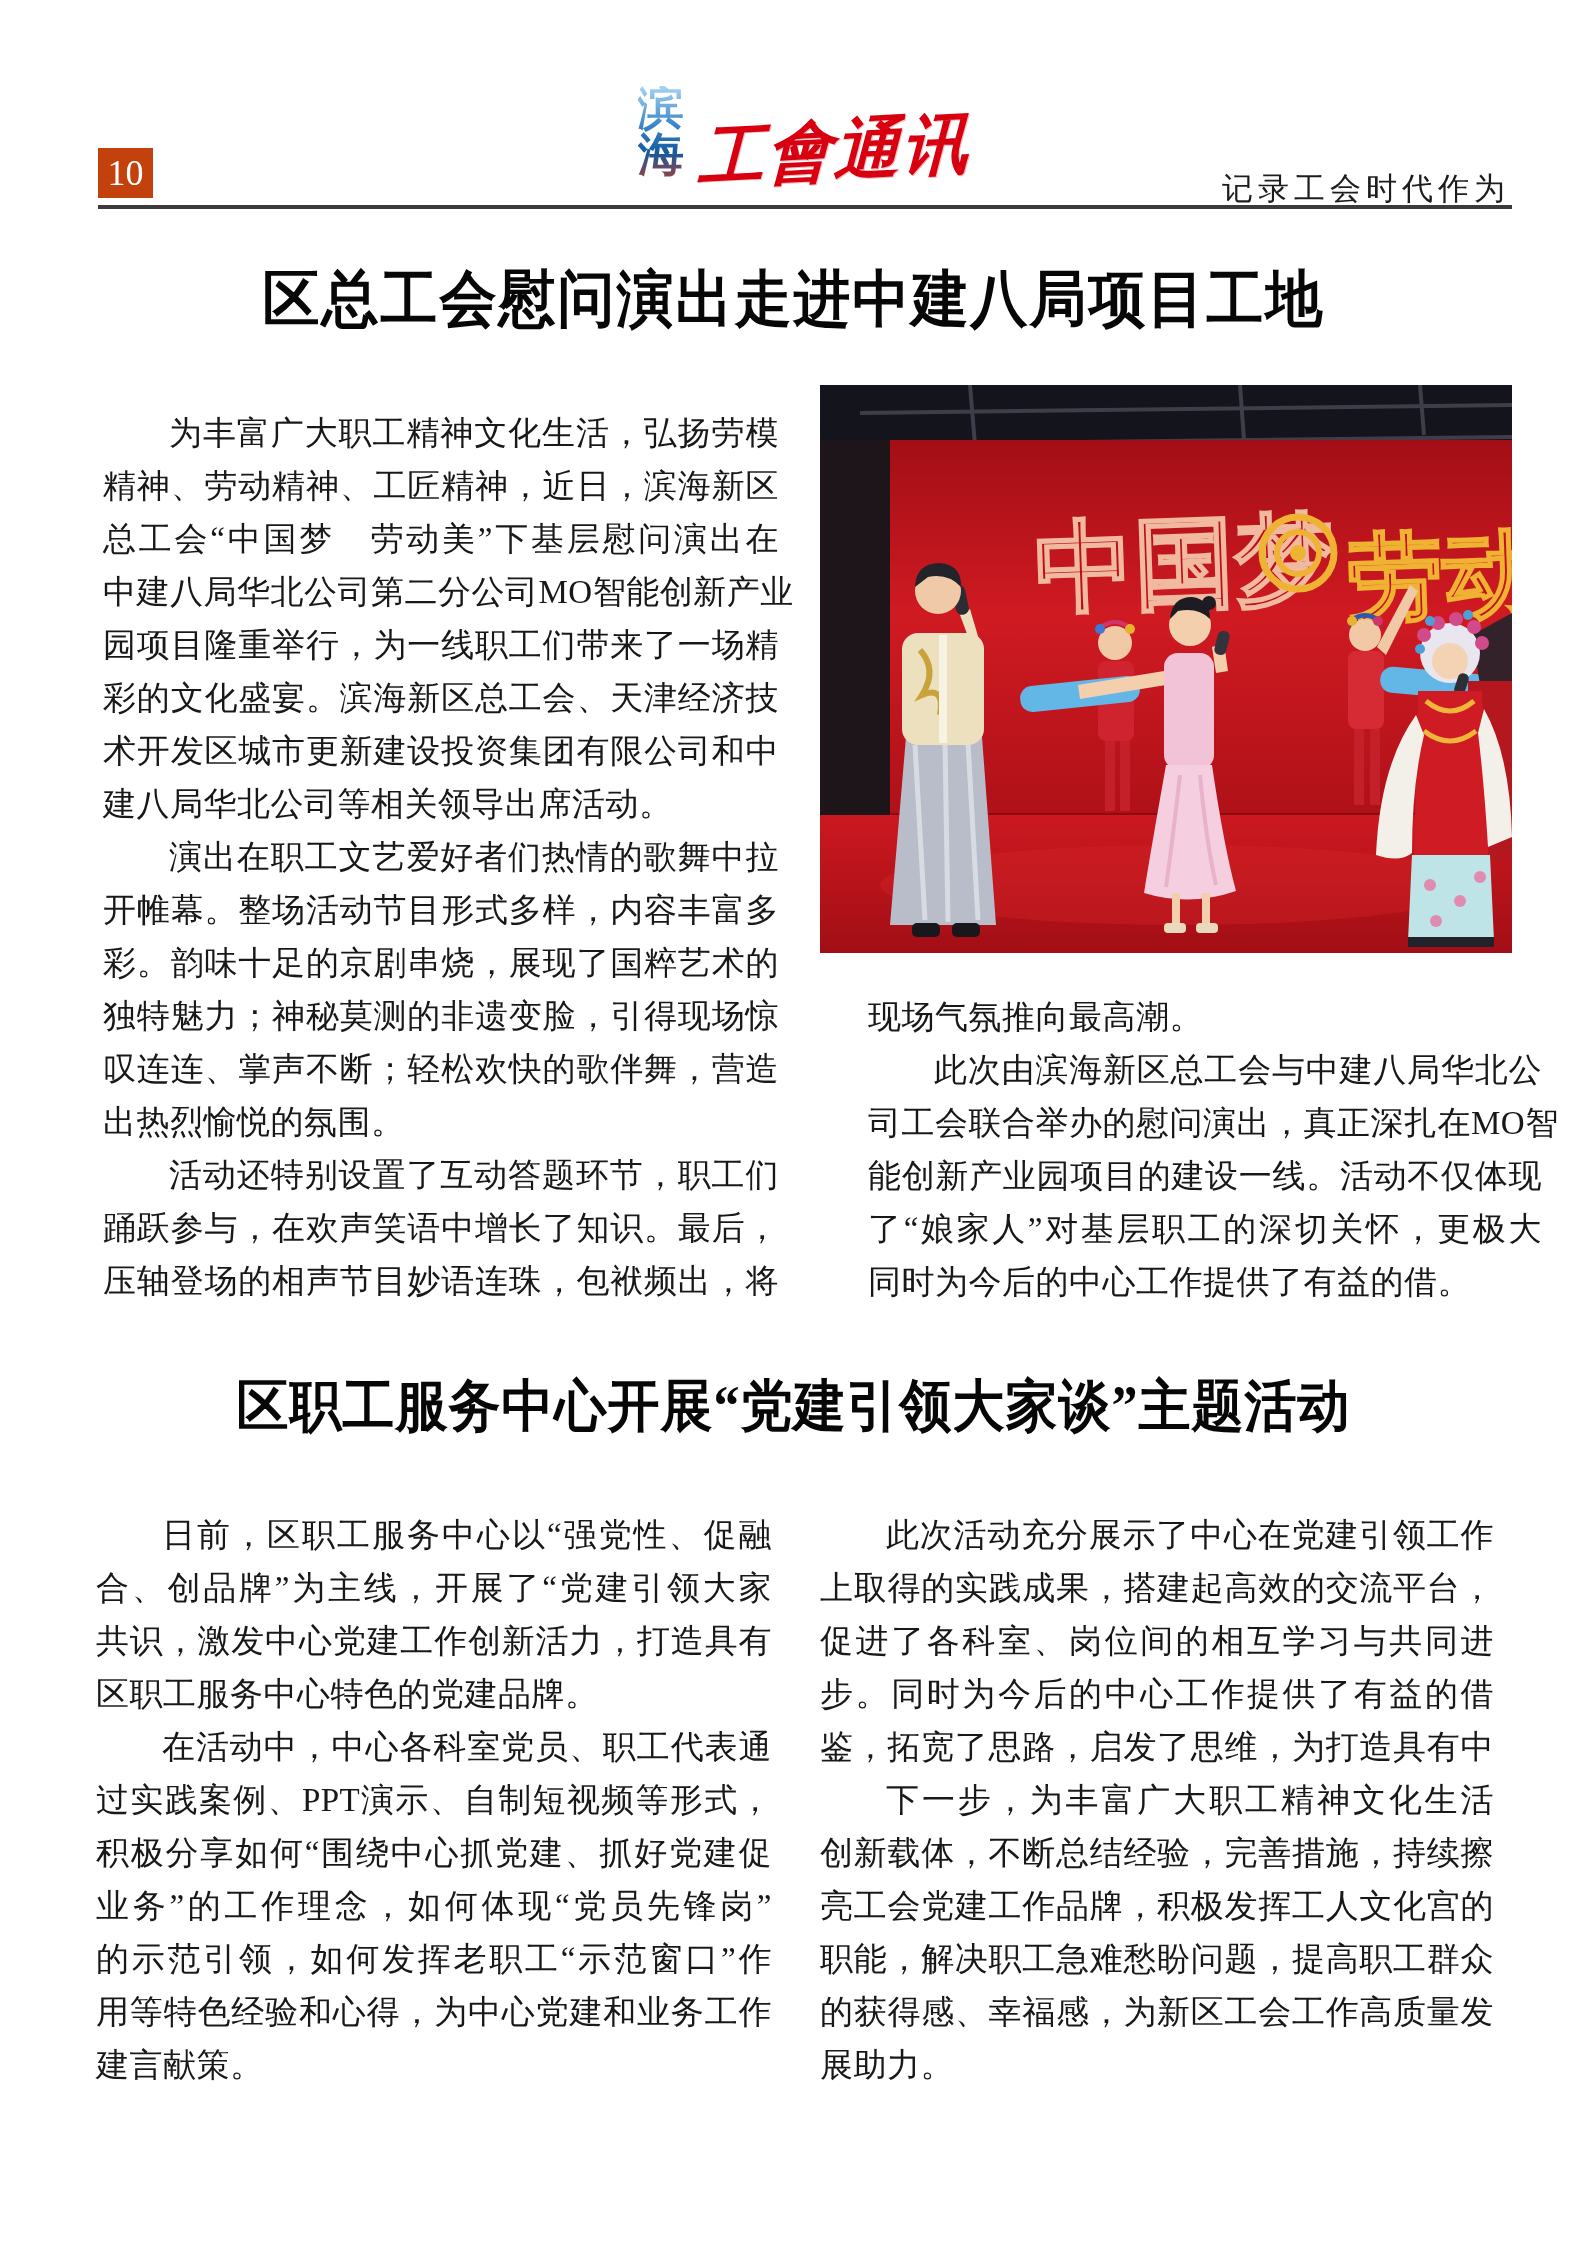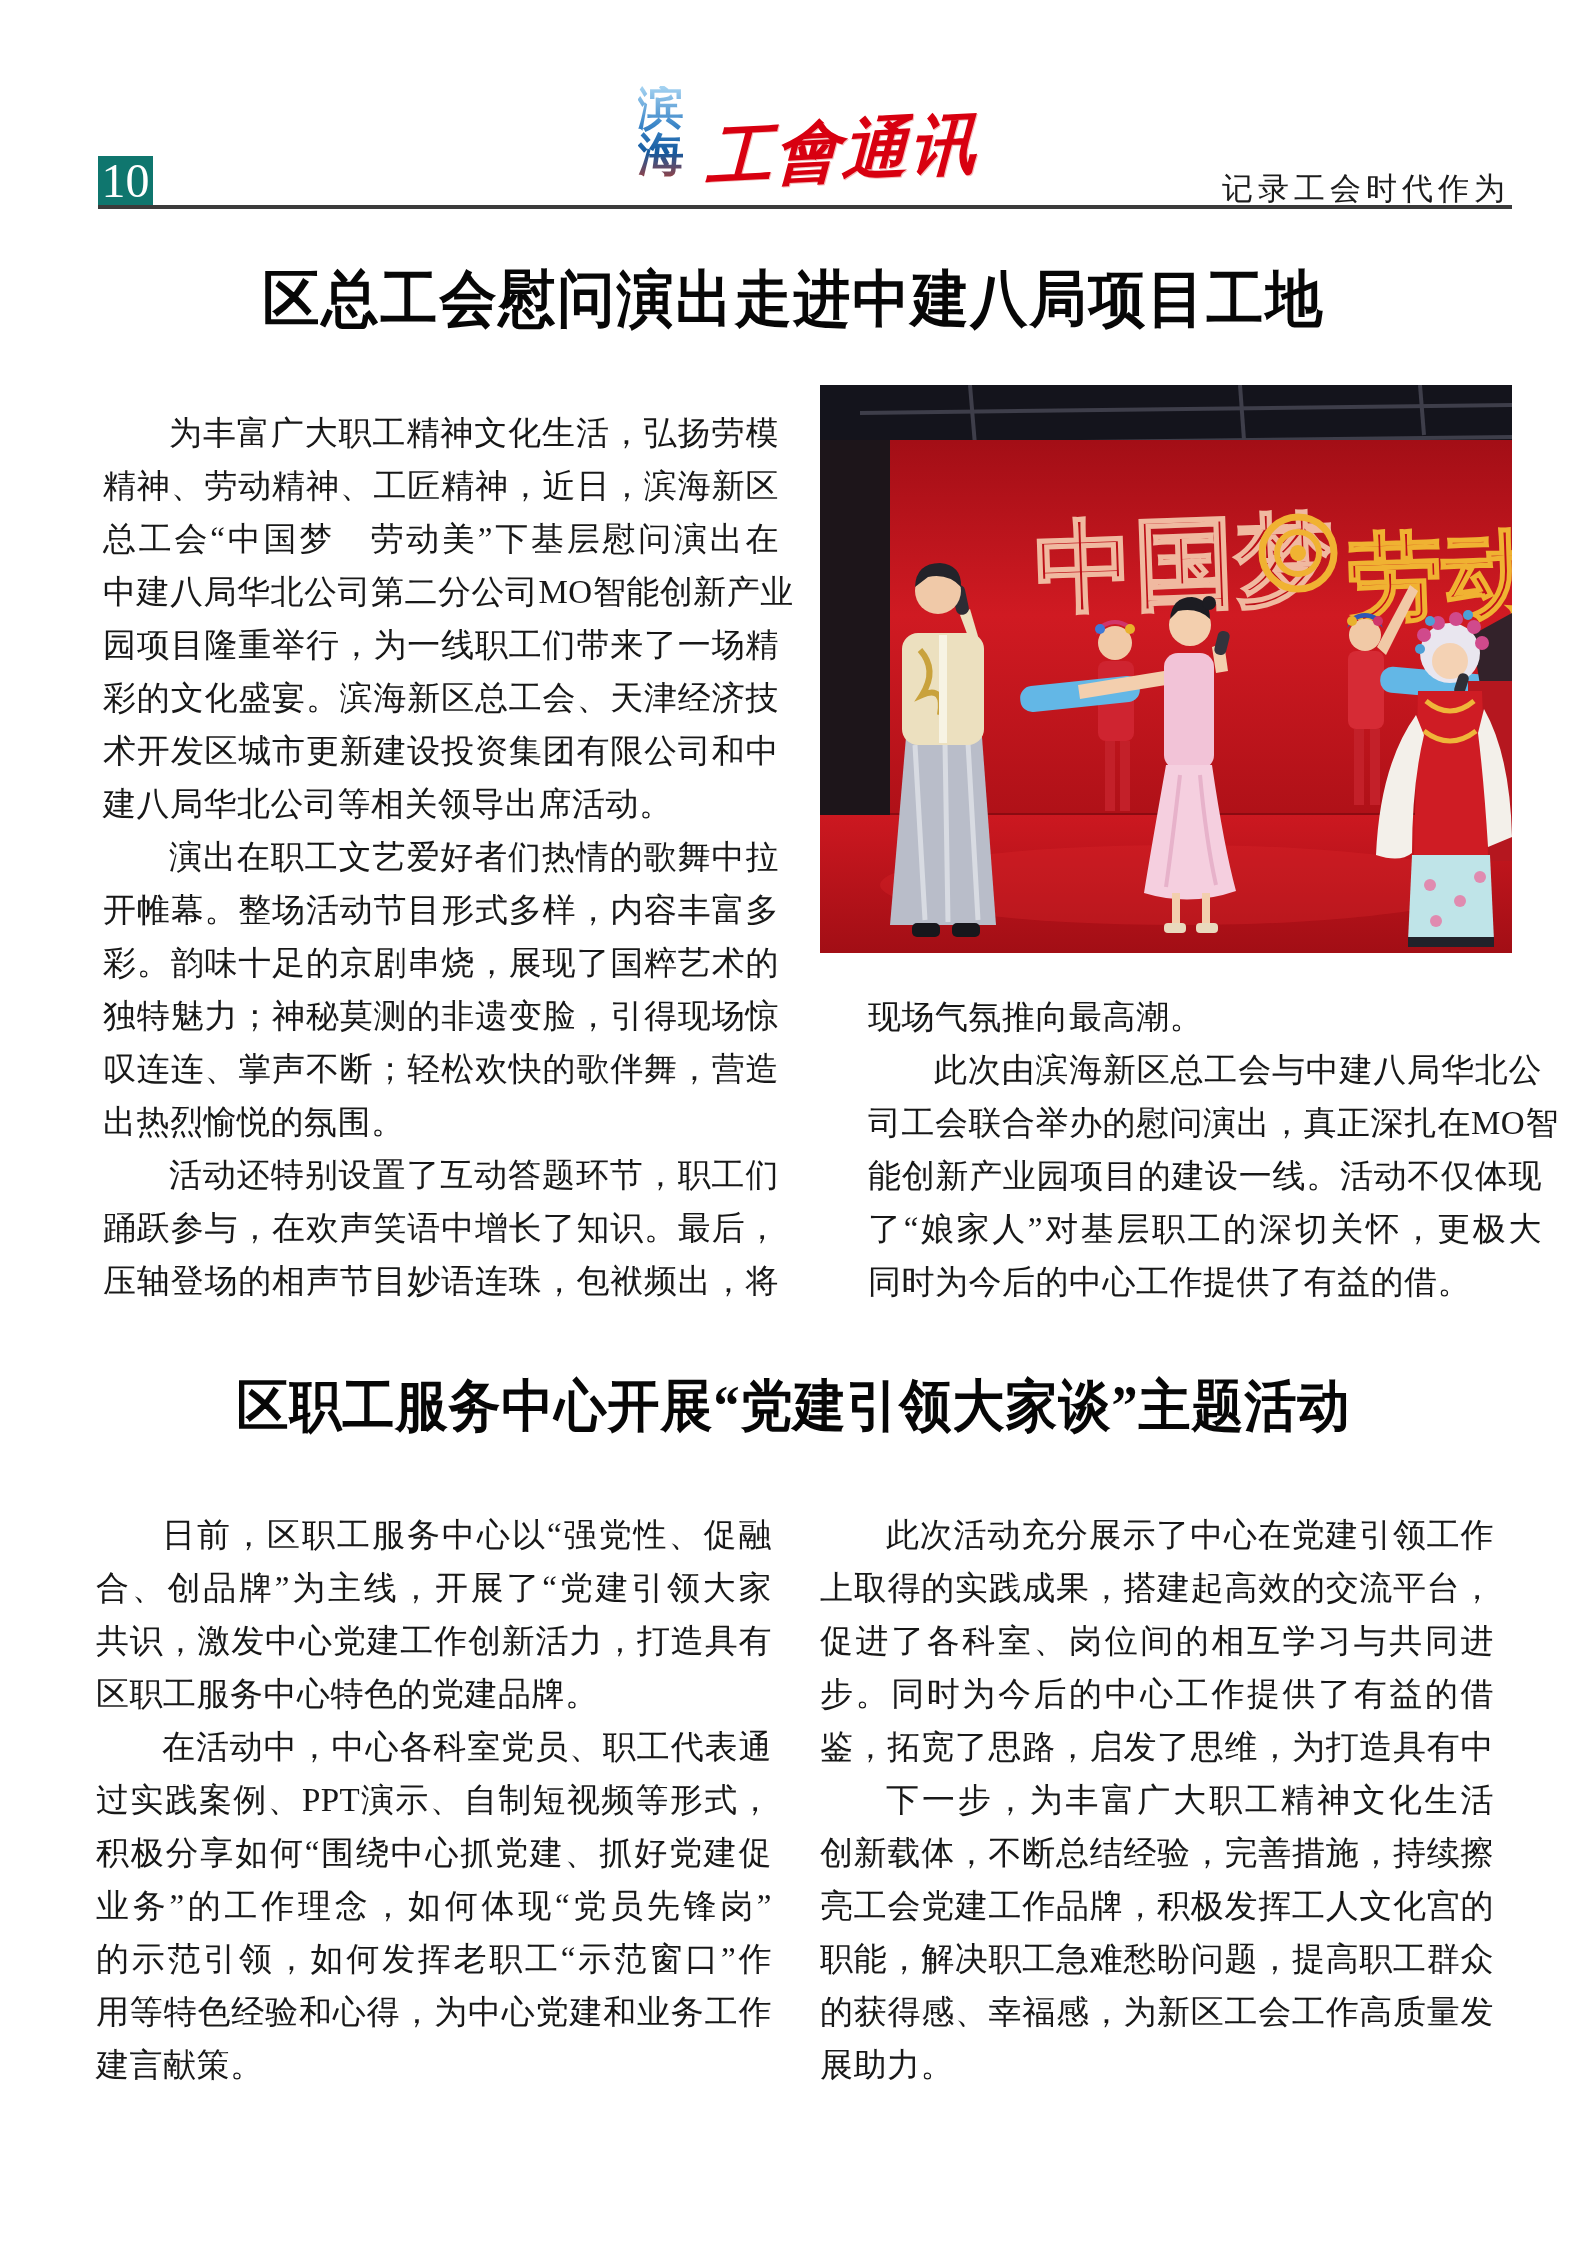--- a/index.html
+++ b/index.html
@@ -7,28 +7,28 @@
     position:relative;
     width:1587px;height:2245px;
     background:#ffffff;
     margin:0 auto;
     overflow:hidden;
     font-family:"Liberation Serif","DejaVu Serif",serif;
     color:#151515;
   }
   
   .pagenum{
-    position:absolute;left:98px;top:156px;width:55px;height:50px;
-    background:#0f766e;color:#ffffff;
-    font-size:48px;line-height:50px;text-align:center;
+    position:absolute;left:98px;top:148px;width:55px;height:50px;
+    background:#c2410c;color:#ffffff;
+    font-size:36px;line-height:50px;text-align:center;
     font-family:"Liberation Serif","DejaVu Serif",serif;
   }
   .masthead{
     position:absolute;left:638px;top:92px;height:92px;width:320px;
-    display:flex;align-items:flex-end;gap:20px;
+    display:flex;align-items:flex-end;gap:12px;
   }
   .mast-prefix{
     font-size:46px;font-weight:bold;line-height:1;
     padding-bottom:6px;
     background:linear-gradient(180deg,#a6d4f2 0%,#3b86c8 40%,#155a9e 68%,#b23b30 100%);
     -webkit-background-clip:text;background-clip:text;color:transparent;
     text-shadow:none;
     letter-spacing:2px;
   }
   .mast-title{

